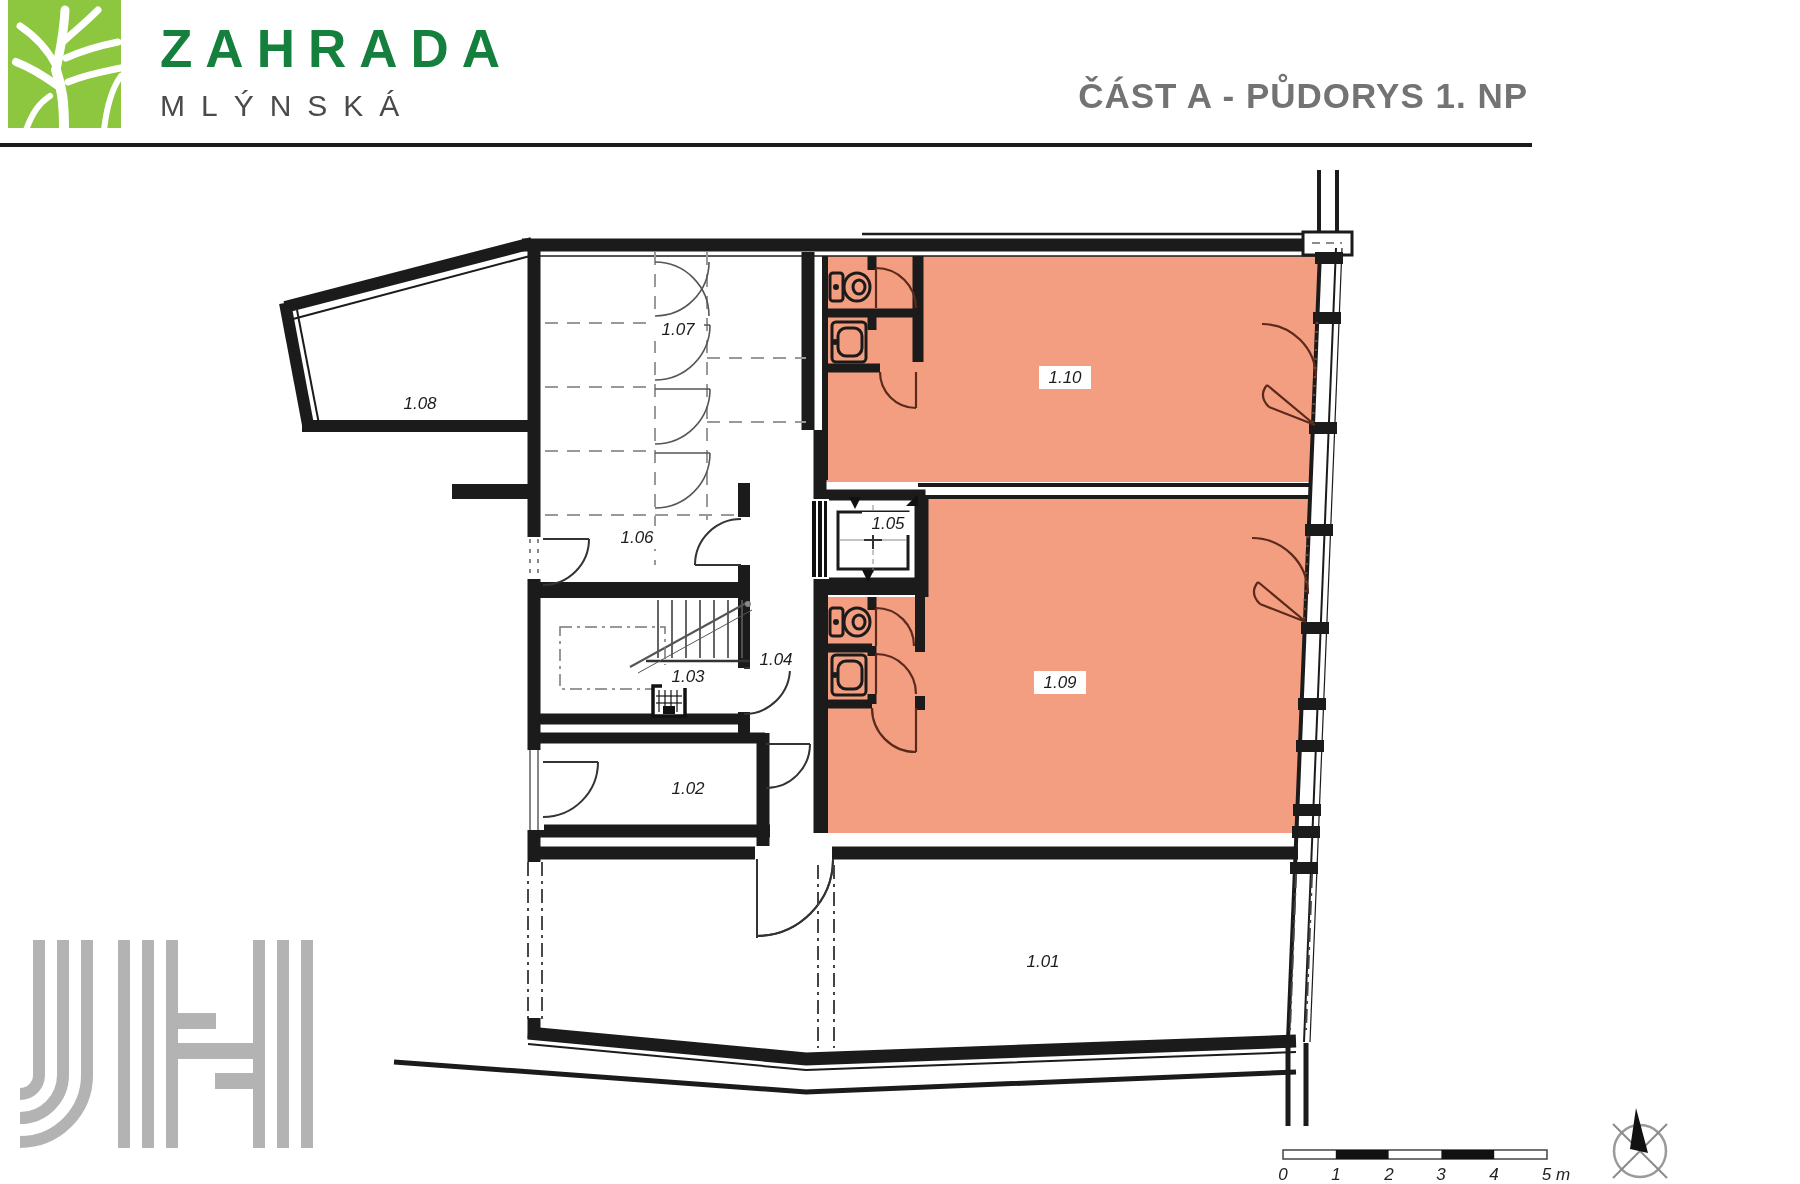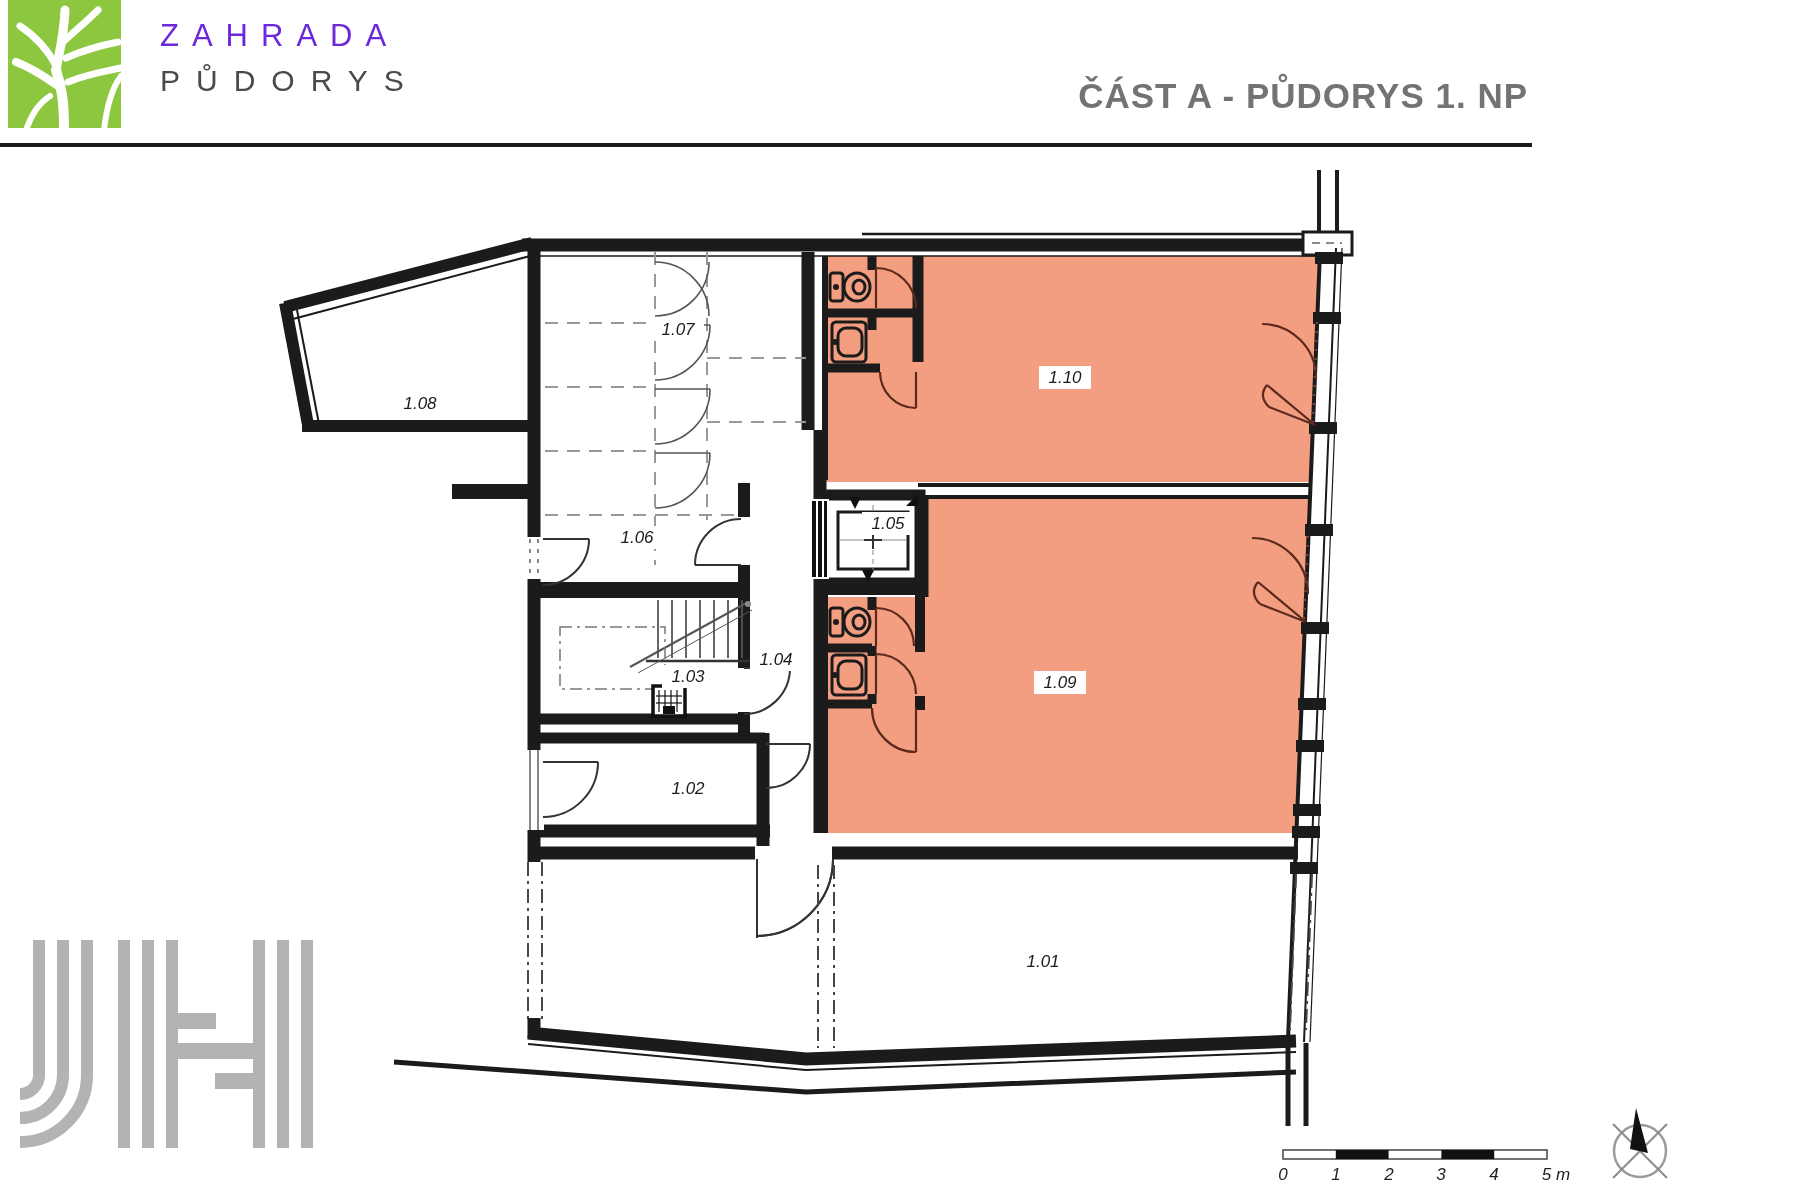--- a/index.html
+++ b/index.html
@@ -1,21 +1,21 @@
 <!DOCTYPE html>
 <html><head>
 <meta charset="utf-8">
 <style>
   html,body{margin:0;padding:0;background:#ffffff;}
   .page{position:relative;width:1800px;height:1184px;background:#fff;overflow:hidden;
         font-family:"Liberation Sans", sans-serif;}
   
   .logo-box{position:absolute;left:8px;top:0;width:113px;height:128px;}
   .brand{position:absolute;left:160px;top:18px;color:#48484a;}
-  .brand-line1{font-size:31px;font-weight:normal;letter-spacing:13px;color:#6d28d9;}
+  .brand-line1{font-size:53px;font-weight:bold;letter-spacing:13px;color:#15803d;}
   .brand-line2{font-size:30px;font-weight:normal;letter-spacing:16px;color:#4a4a4c;margin-top:10px;}
   .sheet-title{position:absolute;right:272px;top:76px;font-size:35px;font-weight:bold;
                color:#737373;letter-spacing:1px;white-space:nowrap;}
   .divider{position:absolute;left:0;top:143px;width:1532px;height:4px;background:#1b1b1b;}
   .plan-svg{position:absolute;left:0;top:0;width:1800px;height:1184px;}
   .jh-logo{position:absolute;left:15px;top:930px;}
   text.room-label{font-family:"Liberation Sans",sans-serif;font-style:italic;font-size:17px;fill:#1c1c1c;}
   text.scale-num{font-family:"Liberation Sans",sans-serif;font-style:italic;font-size:17px;fill:#222;}
 </style>
 </head>
@@ -34,21 +34,21 @@
         <path d="M55,42 C68,30 78,22 90,10" stroke-width="7"></path>
         <path d="M58,58 C76,50 90,46 110,42" stroke-width="7"></path>
         <path d="M60,82 C80,74 94,72 113,68" stroke-width="7"></path>
         <path d="M96,130 C99,104 104,88 113,76" stroke-width="6"></path>
         <path d="M18,130 C24,114 30,104 42,96" stroke-width="6"></path>
       </g>
     </svg>
   </div>
   <div class="brand">
     <div class="brand-line1">ZAHRADA</div>
-    <div class="brand-line2">PŮDORYS</div>
+    <div class="brand-line2">MLÝNSKÁ</div>
   </div>
   <div class="sheet-title">ČÁST A - PŮDORYS 1. NP</div>
   <div class="divider"></div>
 
   <svg class="plan-svg" viewBox="0 0 1800 1184">
 
     <g>
       <polygon points="826,256 1320,256 1310,482 826,482" fill="#f49e81"></polygon>
       <polygon points="922,499 1310,499 1296,833 826,833 826,597 922,597" fill="#f49e81"></polygon>
     </g>

